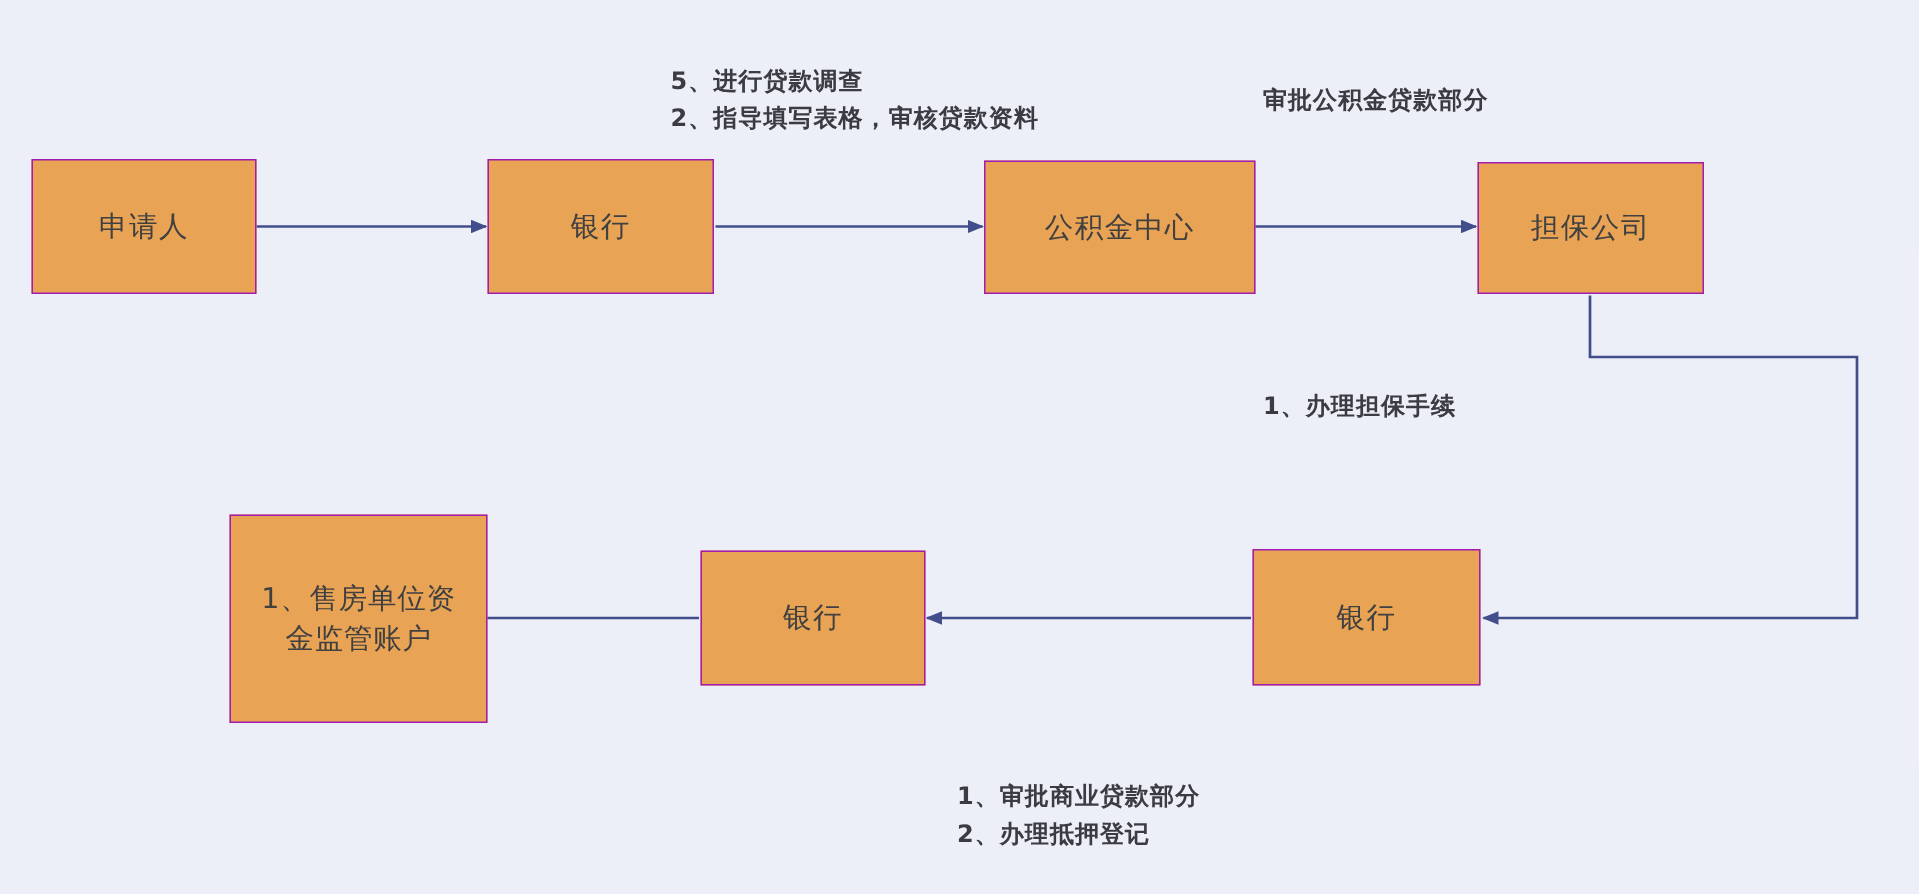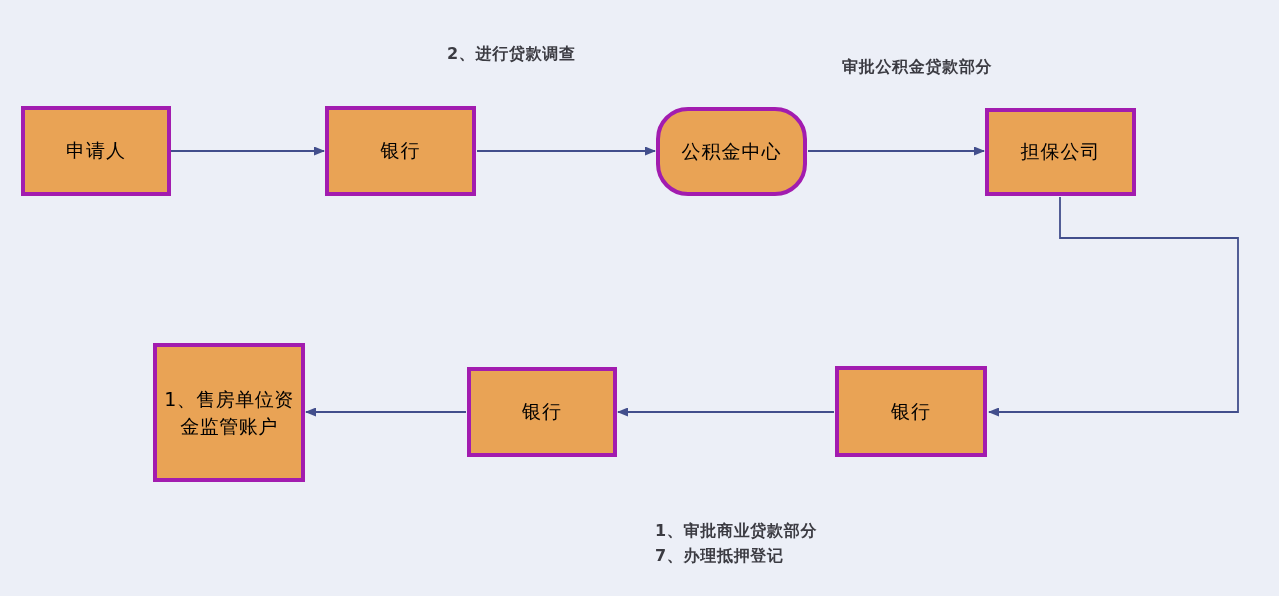--- a/index.html
+++ b/index.html
@@ -16,38 +16,38 @@
   }
   .conn-layer {
     position: absolute;
     left: 0; top: 0;
     width: 1279px; height: 596px;
     pointer-events: none;
   }
   .node {
     position: absolute;
     background: #E9A355;
-    border: 4px solid #a21caf;
-    color: #000000;
+    border: 1px solid #a21caf;
+    color: #404040;
     display: flex;
     align-items: center;
     justify-content: center;
     font-size: 19px;
     letter-spacing: 1px;
     box-sizing: border-box;
     text-align: center;
   }
   .node-applicant   { left: 21px;  top: 106px; width: 150px; height: 90px; }
   .node-bank-top    { left: 325px; top: 106px; width: 151px; height: 90px; }
-  .node-fund-center { left: 656px; top: 107px; width: 151px; height: 89px; border-radius: 32px; }
+  .node-fund-center { left: 656px; top: 107px; width: 181px; height: 89px; }
   .node-guarantee   { left: 985px; top: 108px; width: 151px; height: 88px; text-align: right; }
   .node-bank-right  { left: 835px; top: 366px; width: 152px; height: 91px; }
   .node-bank-middle { left: 467px; top: 367px; width: 150px; height: 90px; }
   .node-accounts    {
-    left: 153px; top: 343px; width: 152px; height: 139px;
+    left: 153px; top: 343px; width: 172px; height: 139px;
     flex-direction: column;
     font-size: 19px;
     line-height: 27px;
     letter-spacing: 0.5px;
     padding: 16px 8px;
   }
   .node-accounts .acct-line { display: block; width: 134px; text-align: center; }
   .flabel {
     position: absolute;
     font-weight: bold;
@@ -55,21 +55,21 @@
     letter-spacing: 0.7px;
     color: #3B3B42;
     line-height: 25px;
     white-space: nowrap;
   }
   .flabel-1 { left: 118px; top: 54px; }
   .flabel-2 { left: 447px; top: 41px; }
   .flabel-3 { left: 842px; top: 54px; text-align: right; }
   .flabel-4 { left: 842px; top: 258px; }
   .flabel-5 { left: 307px; top: 527px; }
-  .flabel-6 { left: 655px; top: 518px; }
+  .flabel-6 { left: 638px; top: 518px; }
 </style>
 </head>
 <body>
 
 <div class="canvas">
 
   <svg class="conn-layer" width="1279" height="596" viewBox="0 0 1279 596" xmlns="http://www.w3.org/2000/svg">
     <defs>
       <marker id="arrow" markerWidth="11" markerHeight="9" refX="10" refY="4.5" orient="auto" markerUnits="userSpaceOnUse">
         <path d="M0,0 L11,4.5 L0,9 Z" fill="#424E8C"></path>
@@ -87,25 +87,27 @@
   <div class="node node-bank-top">银行</div>
   <div class="node node-fund-center">公积金中心</div>
   <div class="node node-guarantee">担保公司</div>
   <div class="node node-bank-right">银行</div>
   <div class="node node-bank-middle">银行</div>
   <div class="node node-accounts">
     <span class="acct-line">1、售房单位资金监管账户</span>
   </div>
 
   <div class="flabel flabel-2">
-    <div>2、进行贷款调查</div>
+    <div>5、进行贷款调查</div>
+    <div>2、指导填写表格，审核贷款资料</div>
   </div>
   <div class="flabel flabel-3">
     <div>审批公积金贷款部分</div>
   </div>
   <div class="flabel flabel-4">
+    <div>1、办理担保手续</div>
   </div>
   <div class="flabel flabel-6">
     <div>1、审批商业贷款部分</div>
-    <div>7、办理抵押登记</div>
+    <div>2、办理抵押登记</div>
   </div>
 
 </div>
 
 </body></html>

